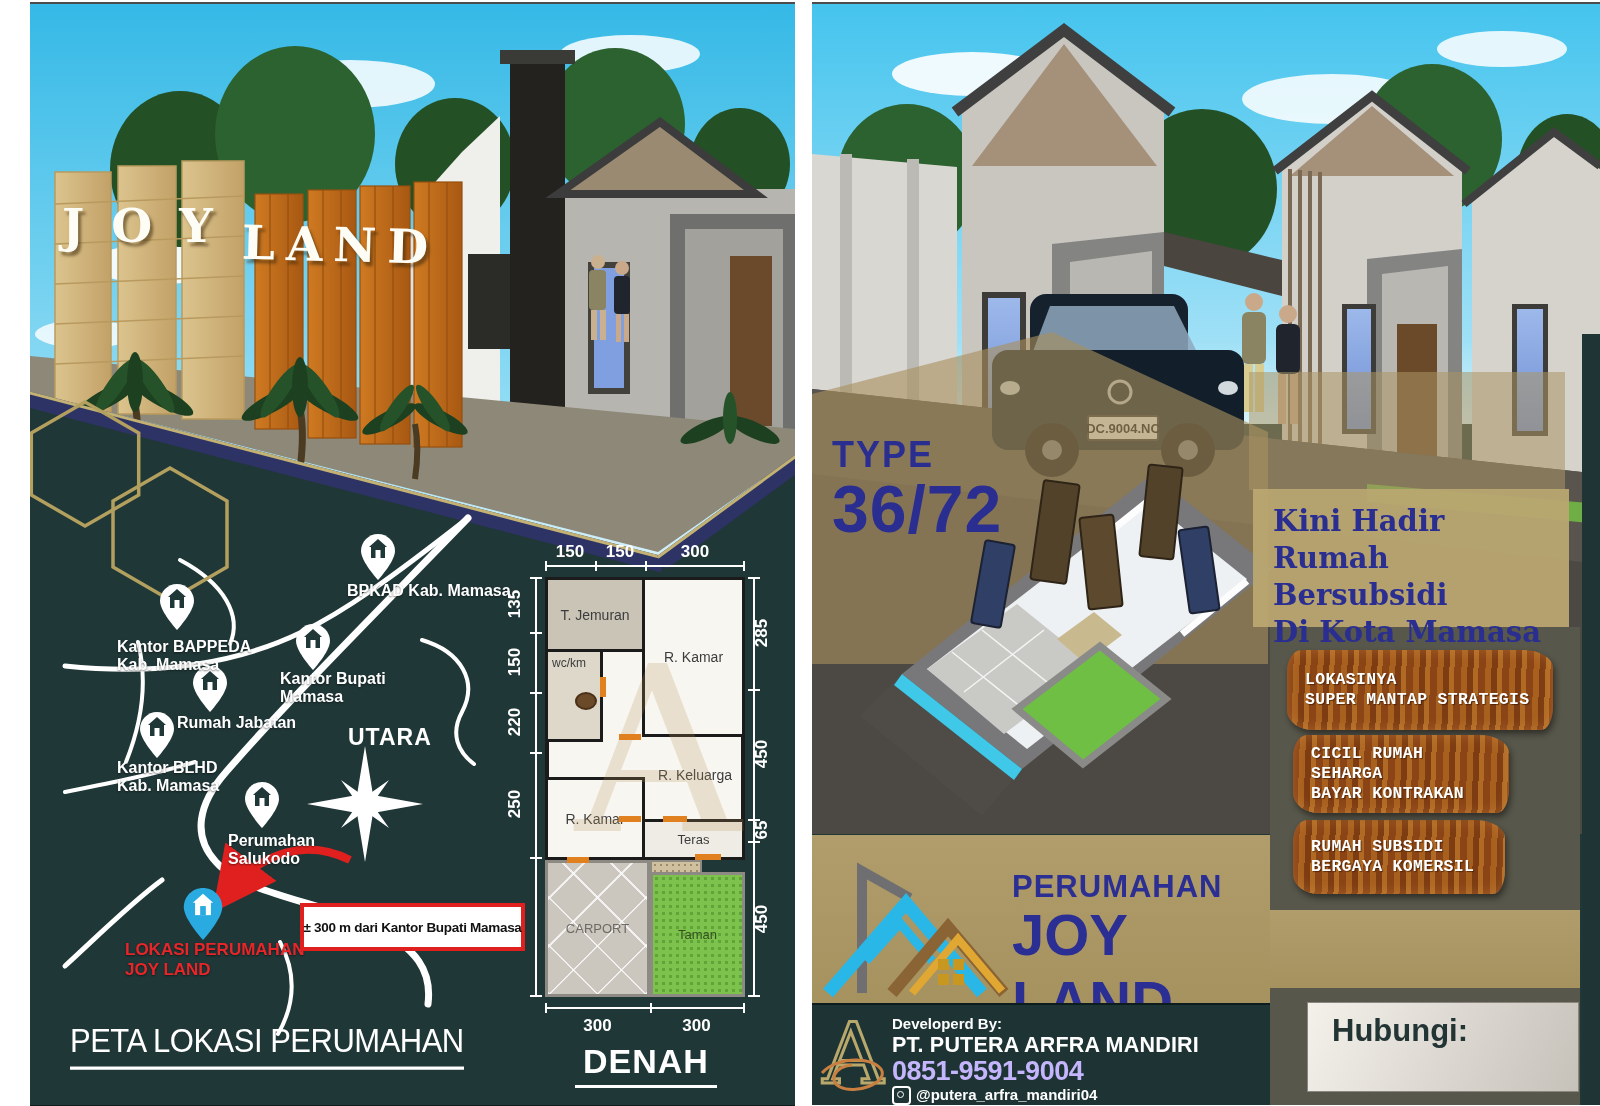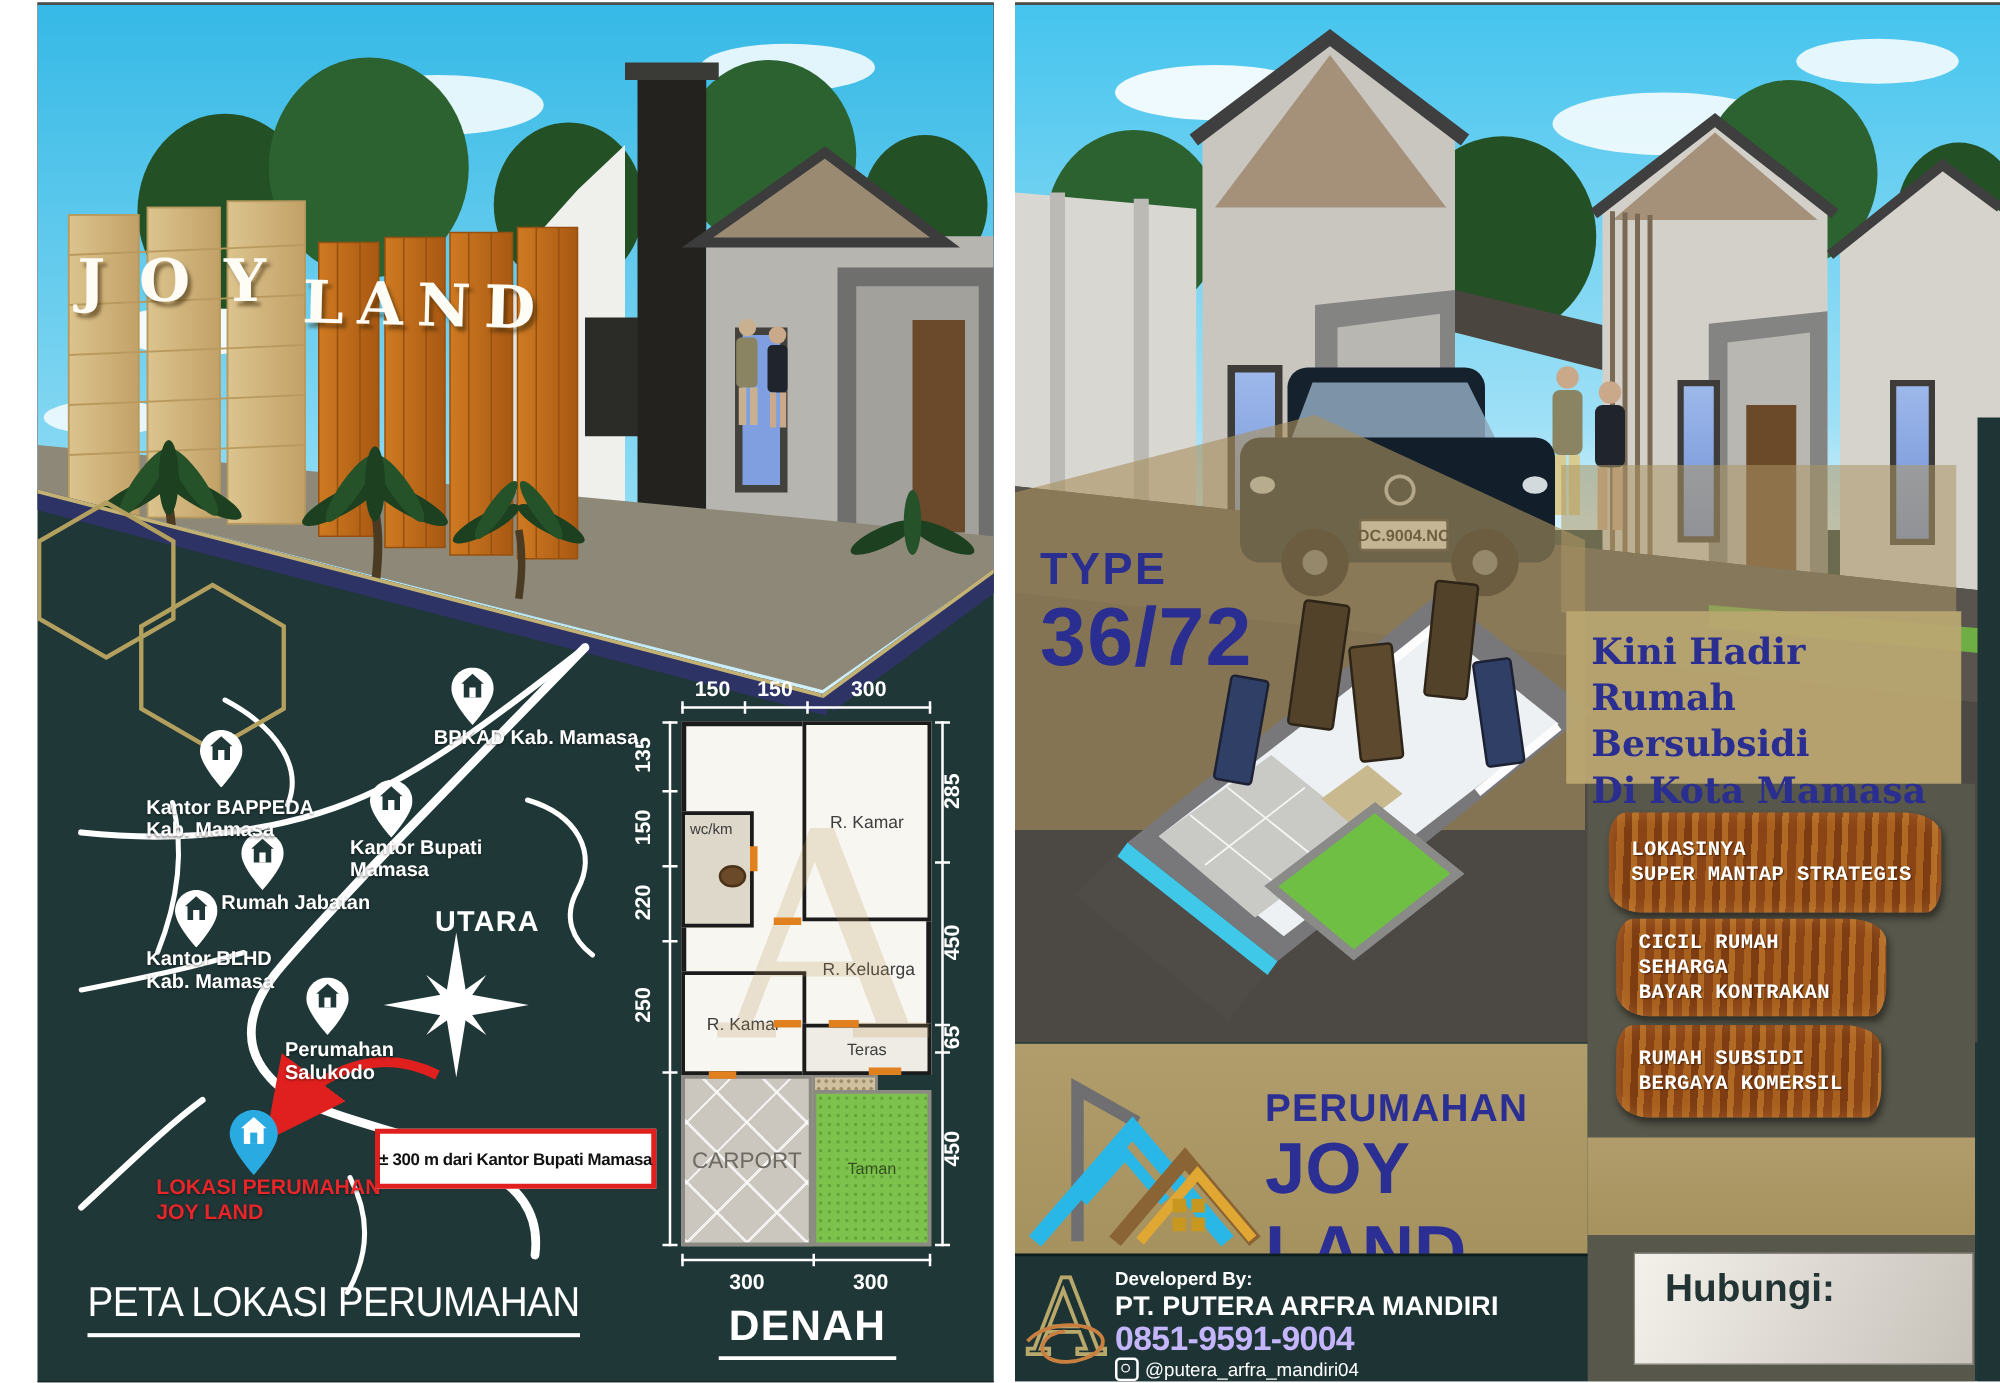--- a/index.html
+++ b/index.html
@@ -44,21 +44,21 @@
   .r-jemuran{left:0;top:0;width:100px;height:75px;background:#c9c4b6;border:3px solid #1b1b1b;}
   .r-kamar1{left:97px;top:0;width:103px;height:160px;background:#f8f6f1;border:3px solid #1b1b1b;}
   .r-wc{left:0;top:72px;width:58px;height:93px;background:#ddd8ca;border:3px solid #1b1b1b;font-size:12px;align-items:flex-start;justify-content:flex-start;padding:4px;}
   .toilet{left:30px;top:115px;width:18px;height:14px;background:#6b4a2a;border-radius:50%;border:2px solid #4a3118;}
   .r-keluarga{left:100px;top:144px;width:100px;height:107px;background:transparent;}
   .r-kamar2{left:0;top:200px;width:100px;height:83px;background:#f8f6f1;border:3px solid #1b1b1b;}
   .r-teras{left:97px;top:242px;width:103px;height:41px;background:#efece5;border:3px solid #1b1b1b;font-size:13px;}
   .r-carport{left:0;top:283px;width:105px;height:137px;background:#cbc7bf;border:3px solid #8d8a84;
      background-image:repeating-linear-gradient(45deg,rgba(255,255,255,.75) 0 2px,transparent 2px 34px),
                       repeating-linear-gradient(-45deg,rgba(255,255,255,.75) 0 2px,transparent 2px 34px);
-     color:#6d6a64;font-size:18px;}
+     color:#6d6a64;font-size:13px;}
   .r-taman{left:105px;top:295px;width:95px;height:125px;background:#7cc24c;border:3px solid #8d8a84;
      background-image:radial-gradient(rgba(40,110,20,.35) 1.5px,transparent 1.5px);background-size:7px 7px;
      color:#35501f;font-size:13px;}
   .gravel{left:105px;top:283px;width:52px;height:42px;background:#cfc0a0;
      background-image:radial-gradient(rgba(120,95,55,.55) 1.5px,transparent 1.5px);background-size:6px 6px;
      border:2px solid #8d8a84;}
   .doorbar{background:#e0801f;z-index:6;}
   .watermark-a{left:30px;top:60px;width:160px;z-index:4;font-family:"DejaVu Serif",serif;font-size:230px;
                color:#b89355;opacity:.22;text-align:center;line-height:1;}
   .dim{color:#ffffff;font-weight:700;font-size:17px;z-index:5;}
@@ -96,21 +96,21 @@
   .sign3{left:23px;top:193px;width:212px;height:74px;}
   .tan-bandA{left:0;top:831px;width:458px;height:168px;z-index:4;background:linear-gradient(#b19d6b,#a6925f);}
   .tan-bandB{left:458px;top:906px;width:310px;height:78px;z-index:4;background:linear-gradient(#b19d6b,#a6925f);}
   .brand-logo{left:8px;top:6px;width:195px;height:158px;}
   .brand-line1{left:200px;top:34px;font-size:31px;font-weight:800;color:#2b2f93;letter-spacing:1px;}
   .brand-line2{left:200px;top:66px;font-size:58px;font-weight:900;color:#2b2f93;letter-spacing:0px;}
   .footer-teal{left:0;top:999px;width:458px;height:103px;z-index:4;background:#1e3434;border-top:2px solid #0d1c1c;}
   .dev-by{left:80px;top:10px;color:#fff;font-size:15px;font-weight:700;}
   .dev-name{left:80px;top:28px;color:#fff;font-size:21.5px;font-weight:800;letter-spacing:.2px;}
   .dev-phone{left:80px;top:51px;color:#c4b5fd;font-size:27px;font-weight:800;letter-spacing:-0.5px;}
-  .dev-ig{left:80px;top:81px;color:#fff;font-size:15px;font-weight:400;display:flex;align-items:flex-end;gap:5px;}
+  .dev-ig{left:80px;top:81px;color:#fff;font-size:15px;font-weight:700;display:flex;align-items:flex-start;gap:5px;}
   .ig-icon{width:15px;height:15px;border:2px solid #fff;border-radius:4px;position:relative;display:inline-block;}
   .ig-icon:before{content:"";position:absolute;left:3px;top:3px;width:5px;height:5px;border:1.5px solid #fff;border-radius:50%;}
   .a-logo{left:6px;top:4px;width:70px;height:96px;}
   .hubungi-box{left:495px;top:998px;width:272px;height:90px;z-index:5;
       background:linear-gradient(115deg,#f4f1eb,#c6c1b9);border:1px solid #8a877f;box-sizing:border-box;padding:10px 0 0 24px;}
   .hubungi-box span{font-size:31px;font-weight:800;color:#233434;}
   .right-strip{left:770px;top:330px;width:18px;height:772px;z-index:4;background:#1f3535;}
 </style>
 </head>
 <body>
@@ -329,20 +329,21 @@
 JOY LAND</div>
     <div class="abs utara">UTARA</div>
     <div class="abs dist-box">
       <span>± 300 m dari Kantor Bupati Mamasa</span>
     </div>
     <div class="abs peta-title">PETA LOKASI PERUMAHAN</div>
 
     <div class="abs plan">
       <div class="abs indoor"></div>
       <div class="abs watermark-a">A</div>
+      <div class="abs room r-jemuran">T. Jemuran</div>
       <div class="abs room r-kamar1">R. Kamar</div>
       <div class="abs room r-wc">wc/km</div>
       <div class="abs toilet"></div>
       <div class="abs room r-keluarga">R. Keluarga</div>
       <div class="abs room r-kamar2">R. Kamar</div>
       <div class="abs room r-teras">Teras</div>
       <div class="abs room r-carport">CARPORT</div>
       <div class="abs room gravel"></div>
       <div class="abs room r-taman">Taman</div>
       <div class="abs doorbar" style="left:74px;top:157px;width:22px;height:6px;"></div>

